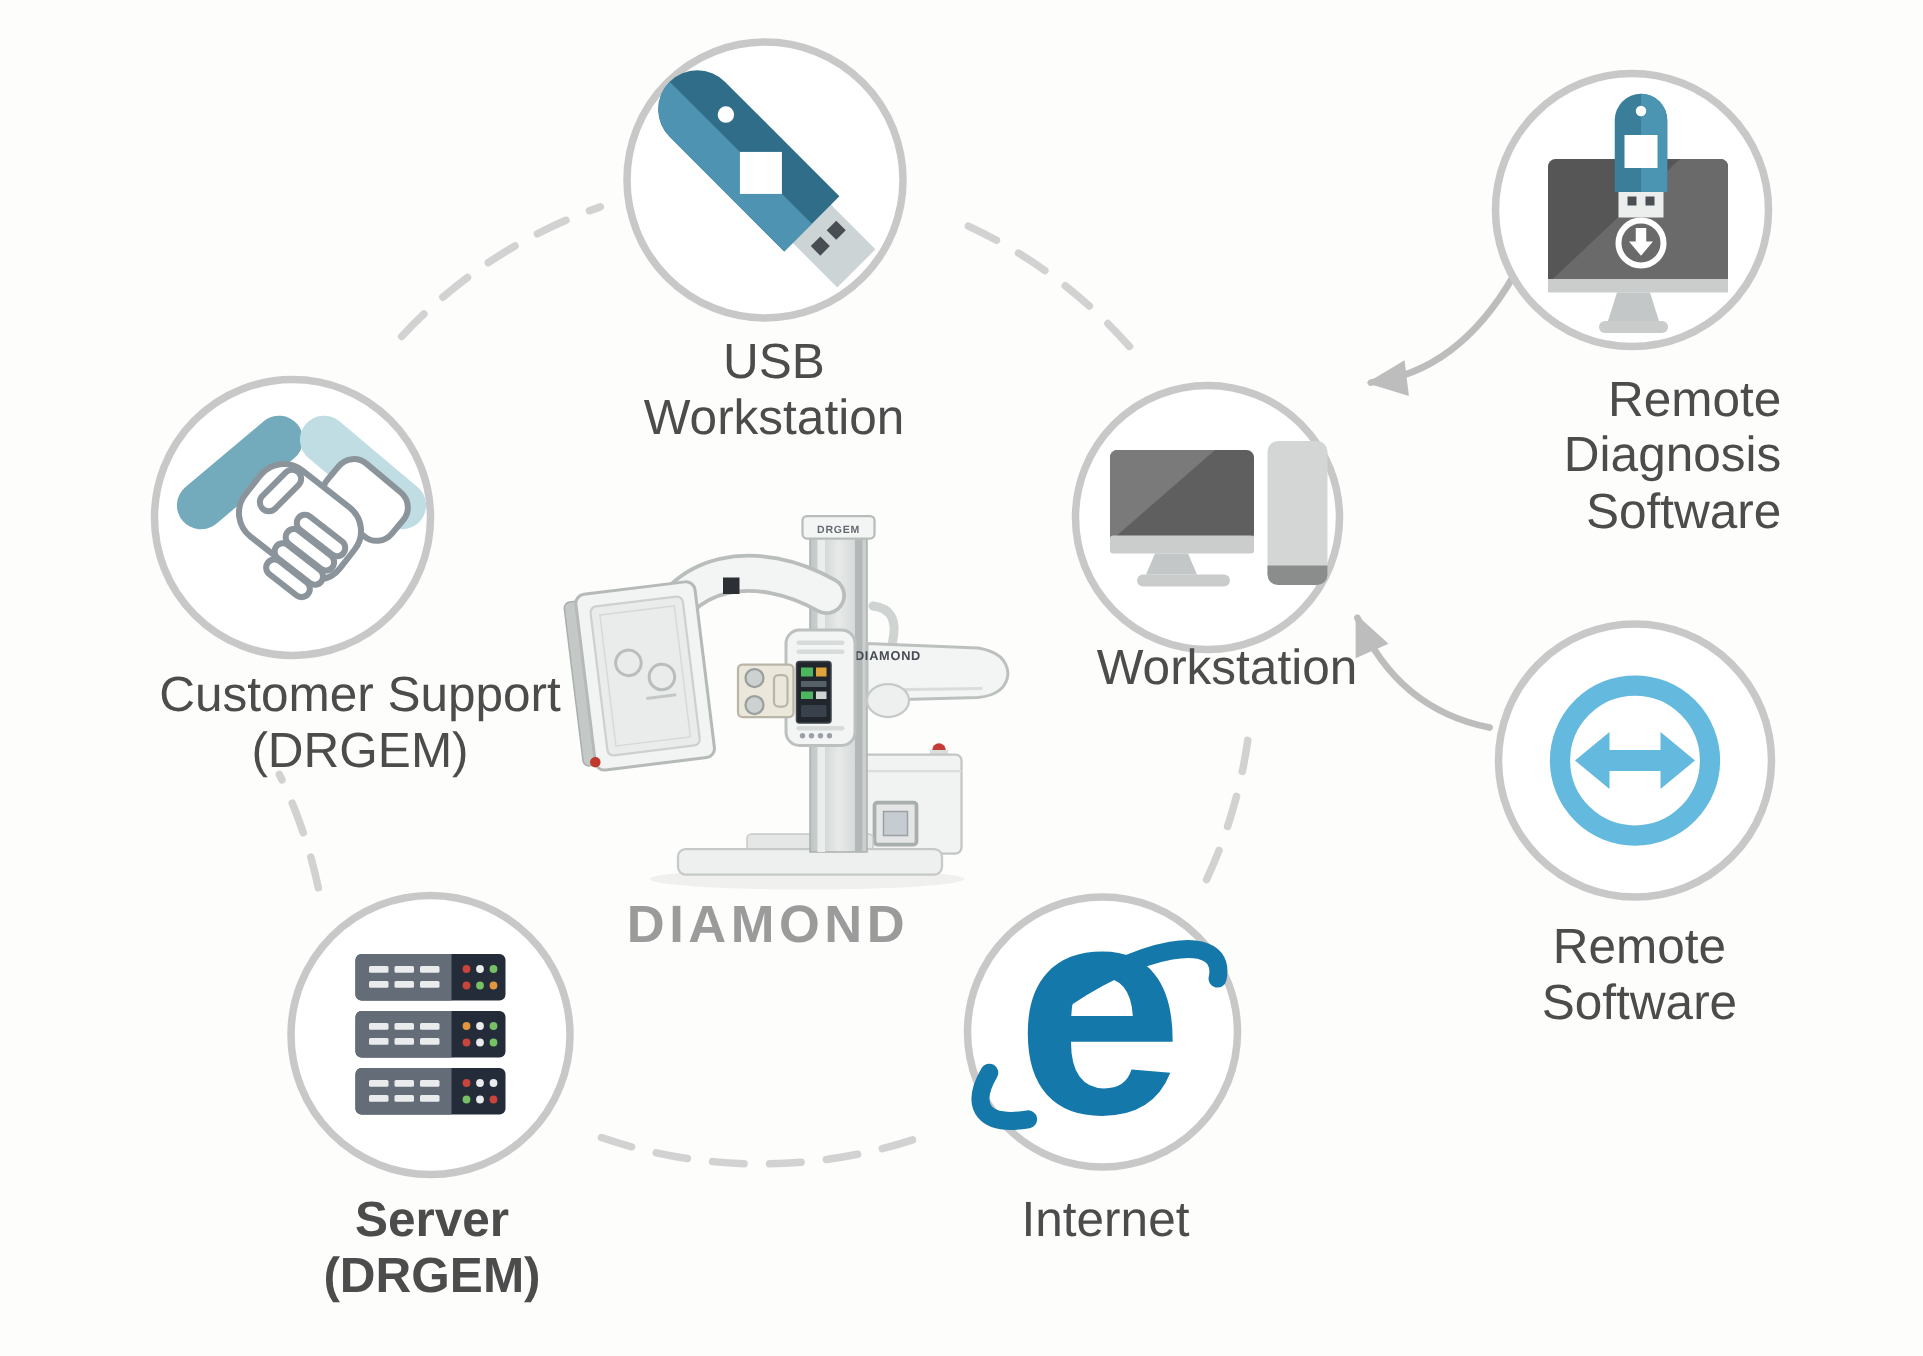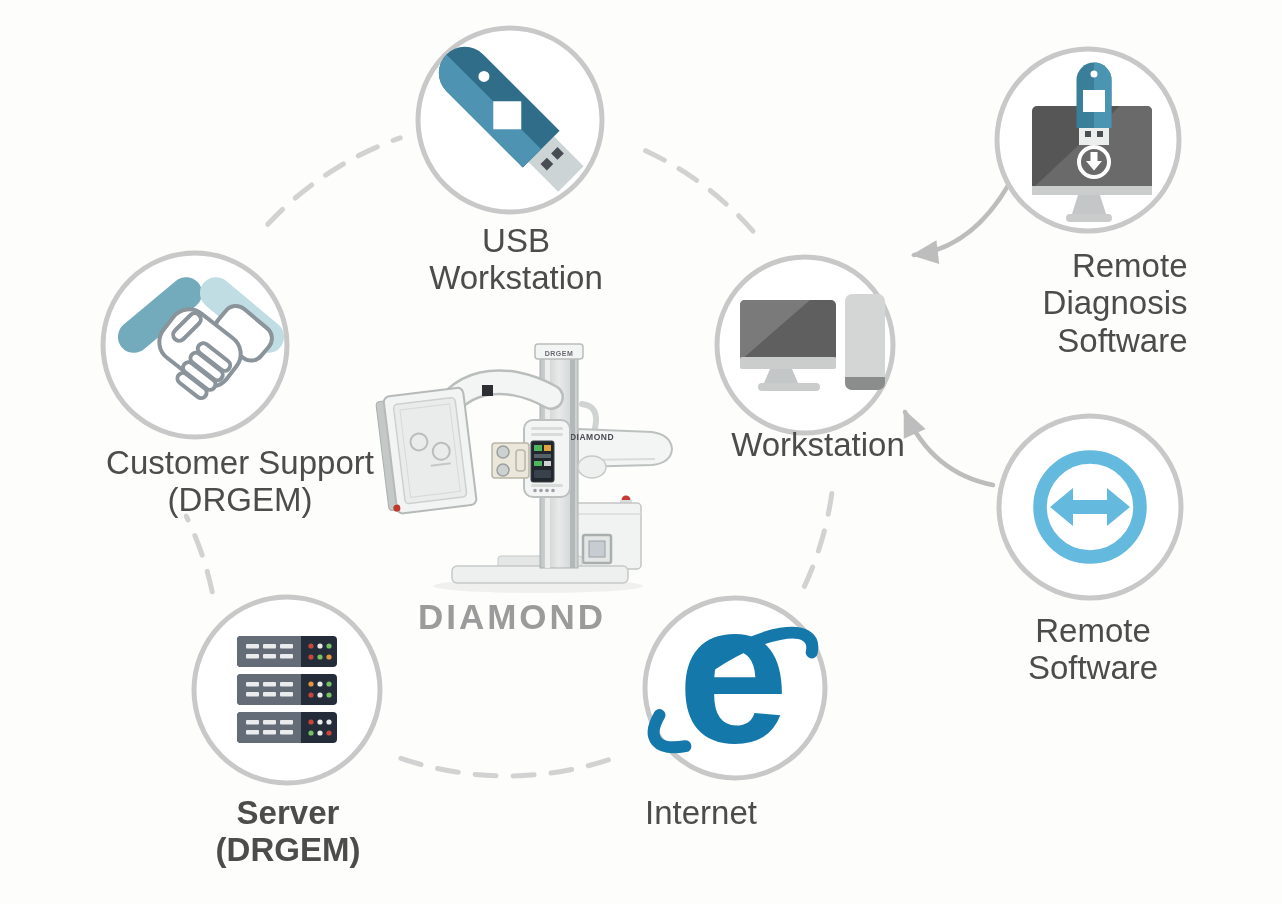--- a/index.html
+++ b/index.html
@@ -247,19 +247,19 @@
     <rect x="516" y="450" width="9" height="21" rx="3" fill="none" stroke="#b9b5a7" stroke-width="1.5"></rect>
   </g>
 </svg>
 
 <div class="node-label" style="left:516px;top:222px;">USB
 Workstation</div>
 <div class="node-label" style="left:200px;top:444px;margin-left:40px;">Customer Support
 (DRGEM)</div>
 <div class="node-label" style="left:288px;top:794px;font-weight:bold;">Server
 (DRGEM)</div>
-<div class="node-label" style="left:701px;top:794px;">Internet</div>
+<div class="node-label" style="left:737px;top:794px;">Internet</div>
 <div class="node-label" style="left:818px;top:426px;">Workstation</div>
 <div class="node-label" style="left:1093px;top:247px;text-align:right;">Remote
 Diagnosis Software</div>
 <div class="node-label" style="left:1093px;top:612px;">Remote Software</div>
 
 <div class="caption" style="left:512px;top:597px;">DIAMOND</div>
 
 </body></html>

